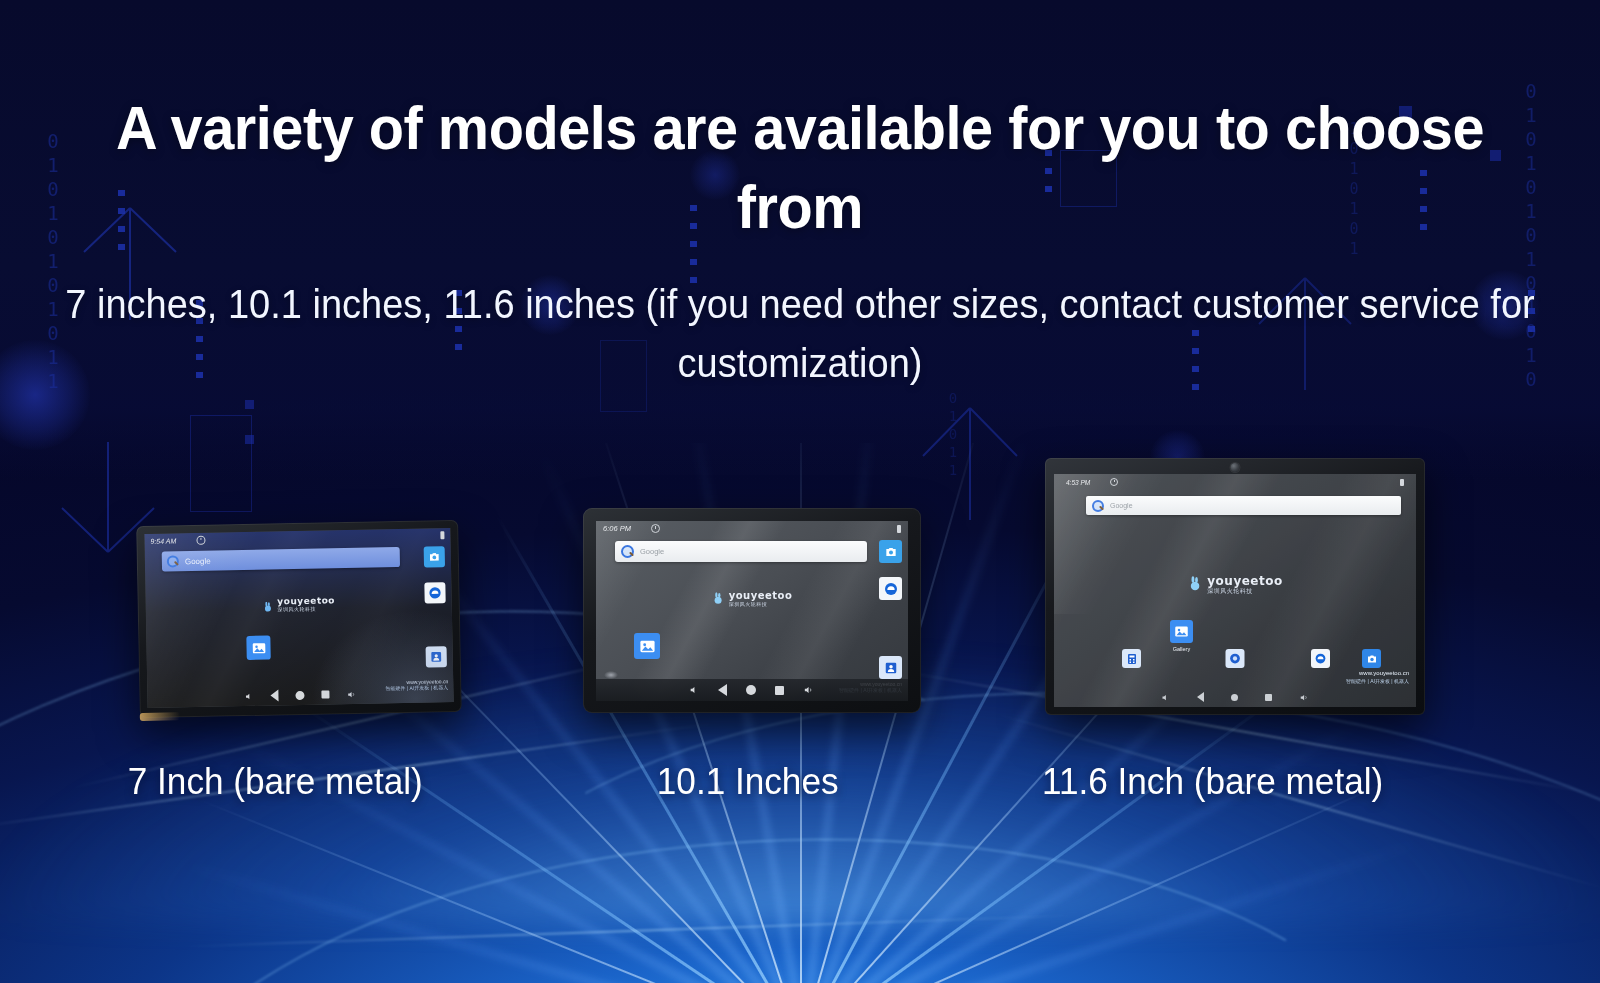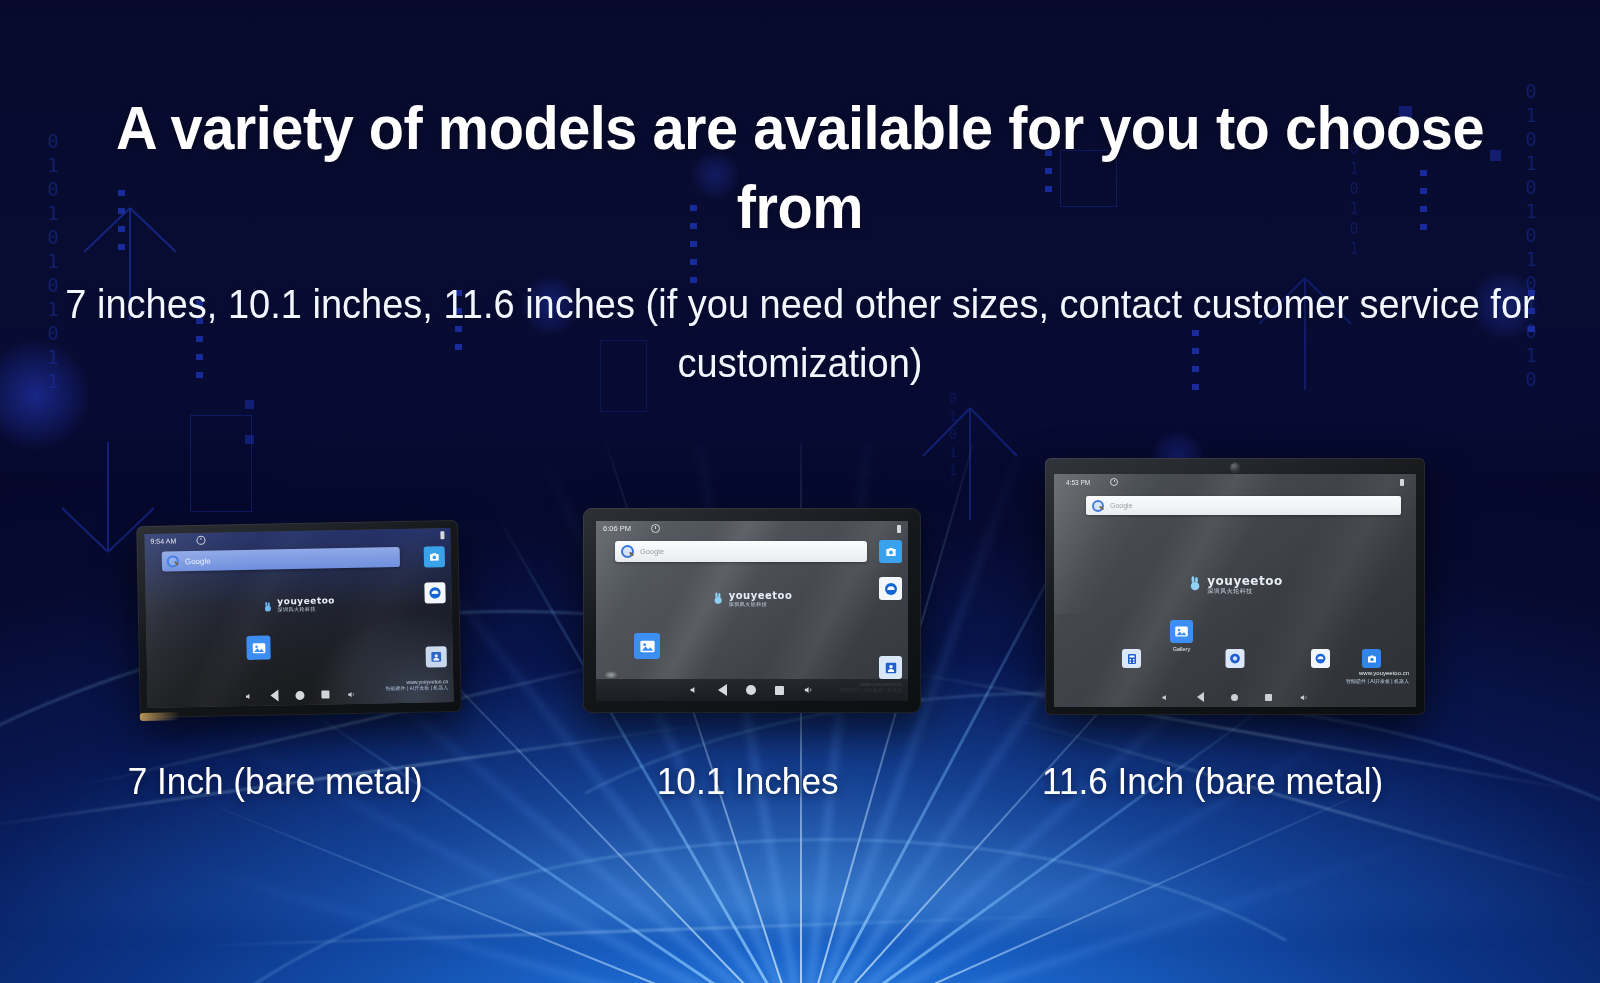--- a/index.html
+++ b/index.html
@@ -125,21 +125,21 @@
       linear-gradient(118deg, rgba(255,255,255,.11) 0%, rgba(255,255,255,0) 18%),
       linear-gradient(118deg, rgba(255,255,255,0) 30%, rgba(255,255,255,.09) 38%, rgba(255,255,255,0) 47%),
       linear-gradient(118deg, rgba(255,255,255,0) 60%, rgba(255,255,255,.07) 70%, rgba(255,255,255,0) 80%),
       linear-gradient(145deg,#595e64 0%,#4a4e54 45%,#3b3f45 75%,#34383d 100%);
   }
   .statusbar{
     position:absolute;left:0;right:0;top:0;
     display:flex;align-items:center;justify-content:space-between;
     color:#e8eaed;
   }
-  .sb-left{display:flex;align-items:center;gap:20px;}
+  .sb-left{display:flex;align-items:center;gap:20px;font-style:italic;}
   .sb-clock{white-space:nowrap;}
   .sb-dot{
     border-radius:50%;border:1px solid #cfd3d8;position:relative;display:inline-block;
   }
   .sb-dot::after{content:"";position:absolute;left:50%;top:18%;width:1px;height:34%;background:#cfd3d8;}
   .batt{background:#d4d8dd;border-radius:1px;}
 
   .searchbar{
     position:absolute;display:flex;align-items:center;
     background:linear-gradient(180deg,#fbfcfd 0%,#e9ecef 100%);

